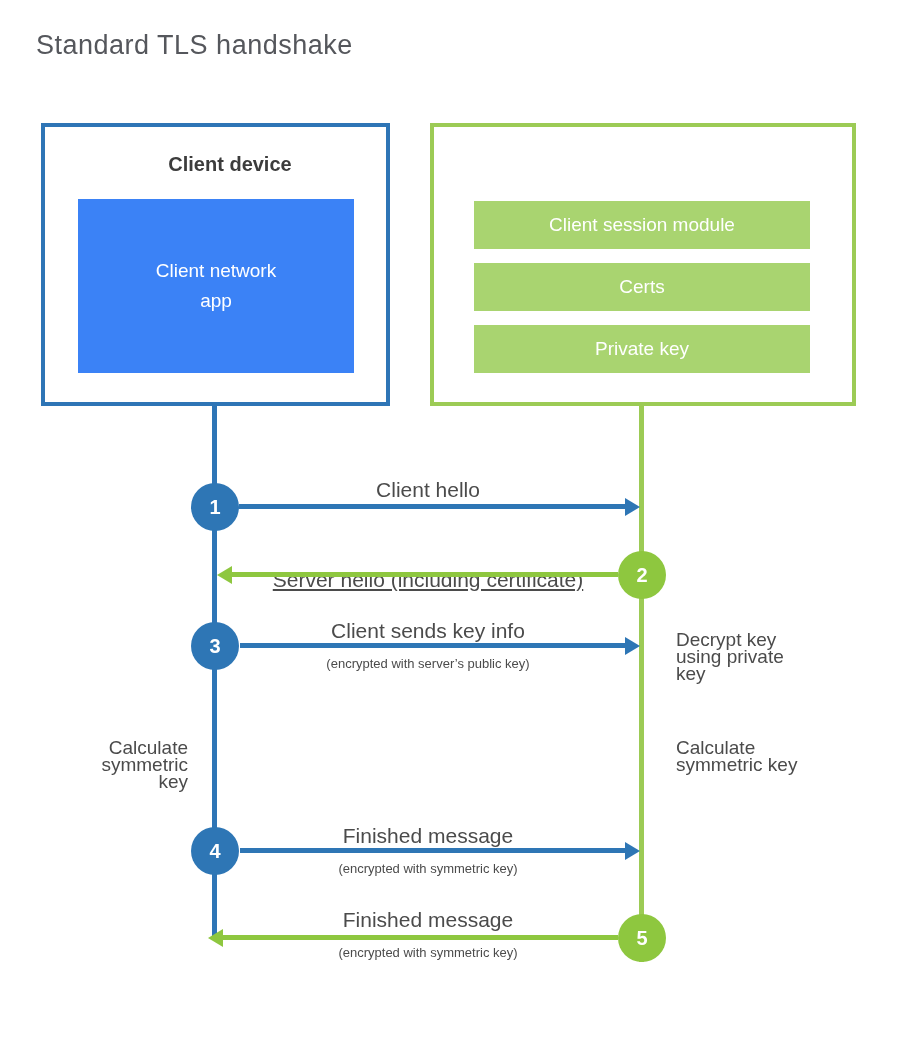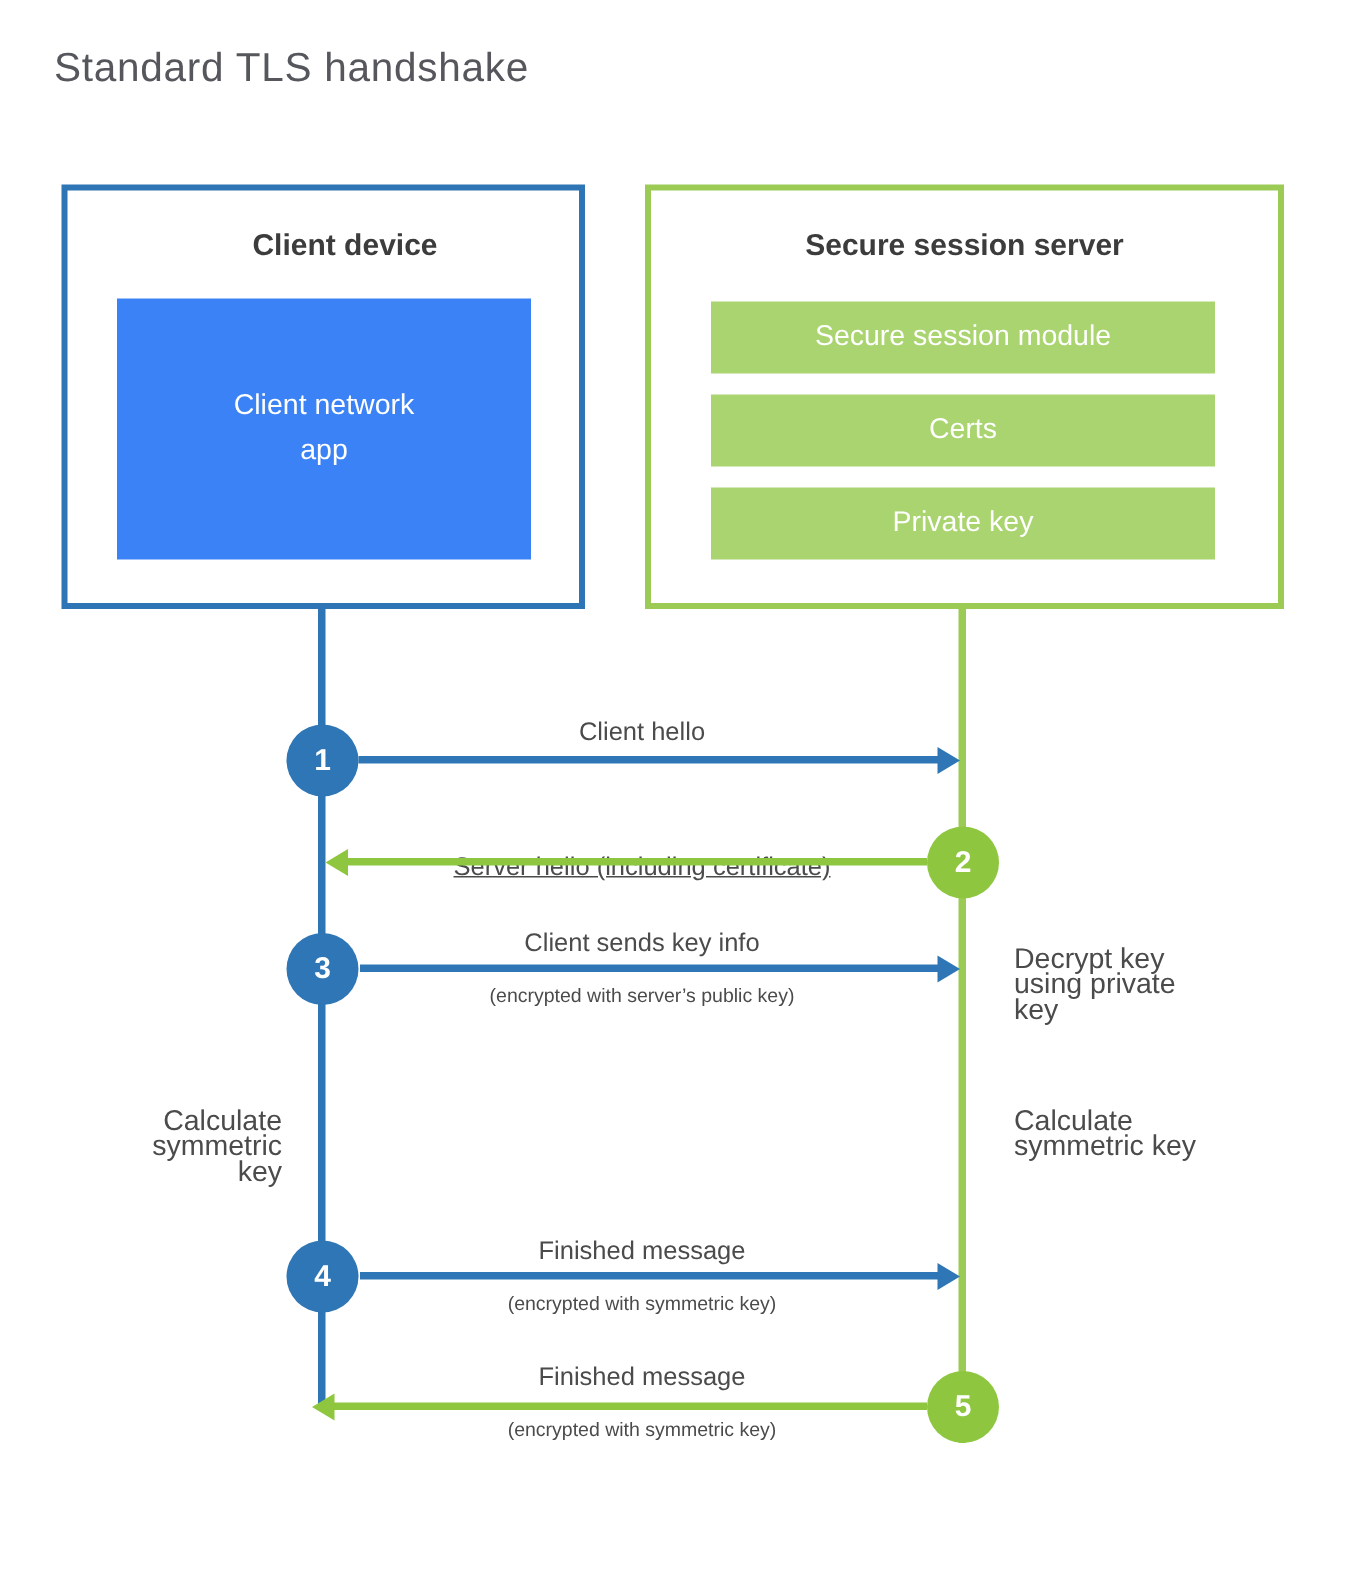--- a/index.html
+++ b/index.html
@@ -63,21 +63,21 @@
   .a2-head { left:217px; top:566px; }
   .a3-line { left:240px; top:643px; width:388px; }
   .a3-head { left:625px; top:637px; }
   .a4-line { left:240px; top:848px; width:388px; }
   .a4-head { left:625px; top:842px; }
   .a5-line { left:222px; top:935px; width:396px; }
   .a5-head { left:208px; top:929px; }
   
   .msg-label {
     position:absolute; left:218px; width:420px; text-align:center;
-    font-size:17px; color:#4b4b4b; z-index:2;
+    font-size:21px; color:#4b4b4b; z-index:2;
   }
   .msg-sublabel {
     position:absolute; left:218px; width:420px; text-align:center;
     font-size:13px; color:#4b4b4b; z-index:2;
   }
   .l1  { top:478px; } .l2  { top:568px;text-decoration:underline; }
   .l3  { top:619px; } .l3s { top:656px; }
   .l4  { top:824px; } .l4s { top:861px; }
   .l5  { top:908px; } .l5s { top:945px; }
   
@@ -96,22 +96,21 @@
 
   <div class="page-title">Standard TLS handshake</div>
 
   <div class="outer-box client-box">
     <div class="box-heading">Client device</div>
     <div class="app-box">Client network
 app</div>
   </div>
 
   <div class="outer-box server-box">
-    <div class="box-heading">Secure session server</div>
-    <div class="module-bar bar-1">Secure session module</div>
+    <div class="module-bar bar-1">Client session module</div>
     <div class="module-bar bar-2">Certs</div>
     <div class="module-bar bar-3">Private key</div>
   </div>
 
   <div class="vline client-lifeline"></div>
   <div class="vline server-lifeline"></div>
 
   <div class="msg-label l1">Client hello</div>
   <div class="hline blue-line a1-line"></div>
   <div class="head head-right a1-head"></div>

